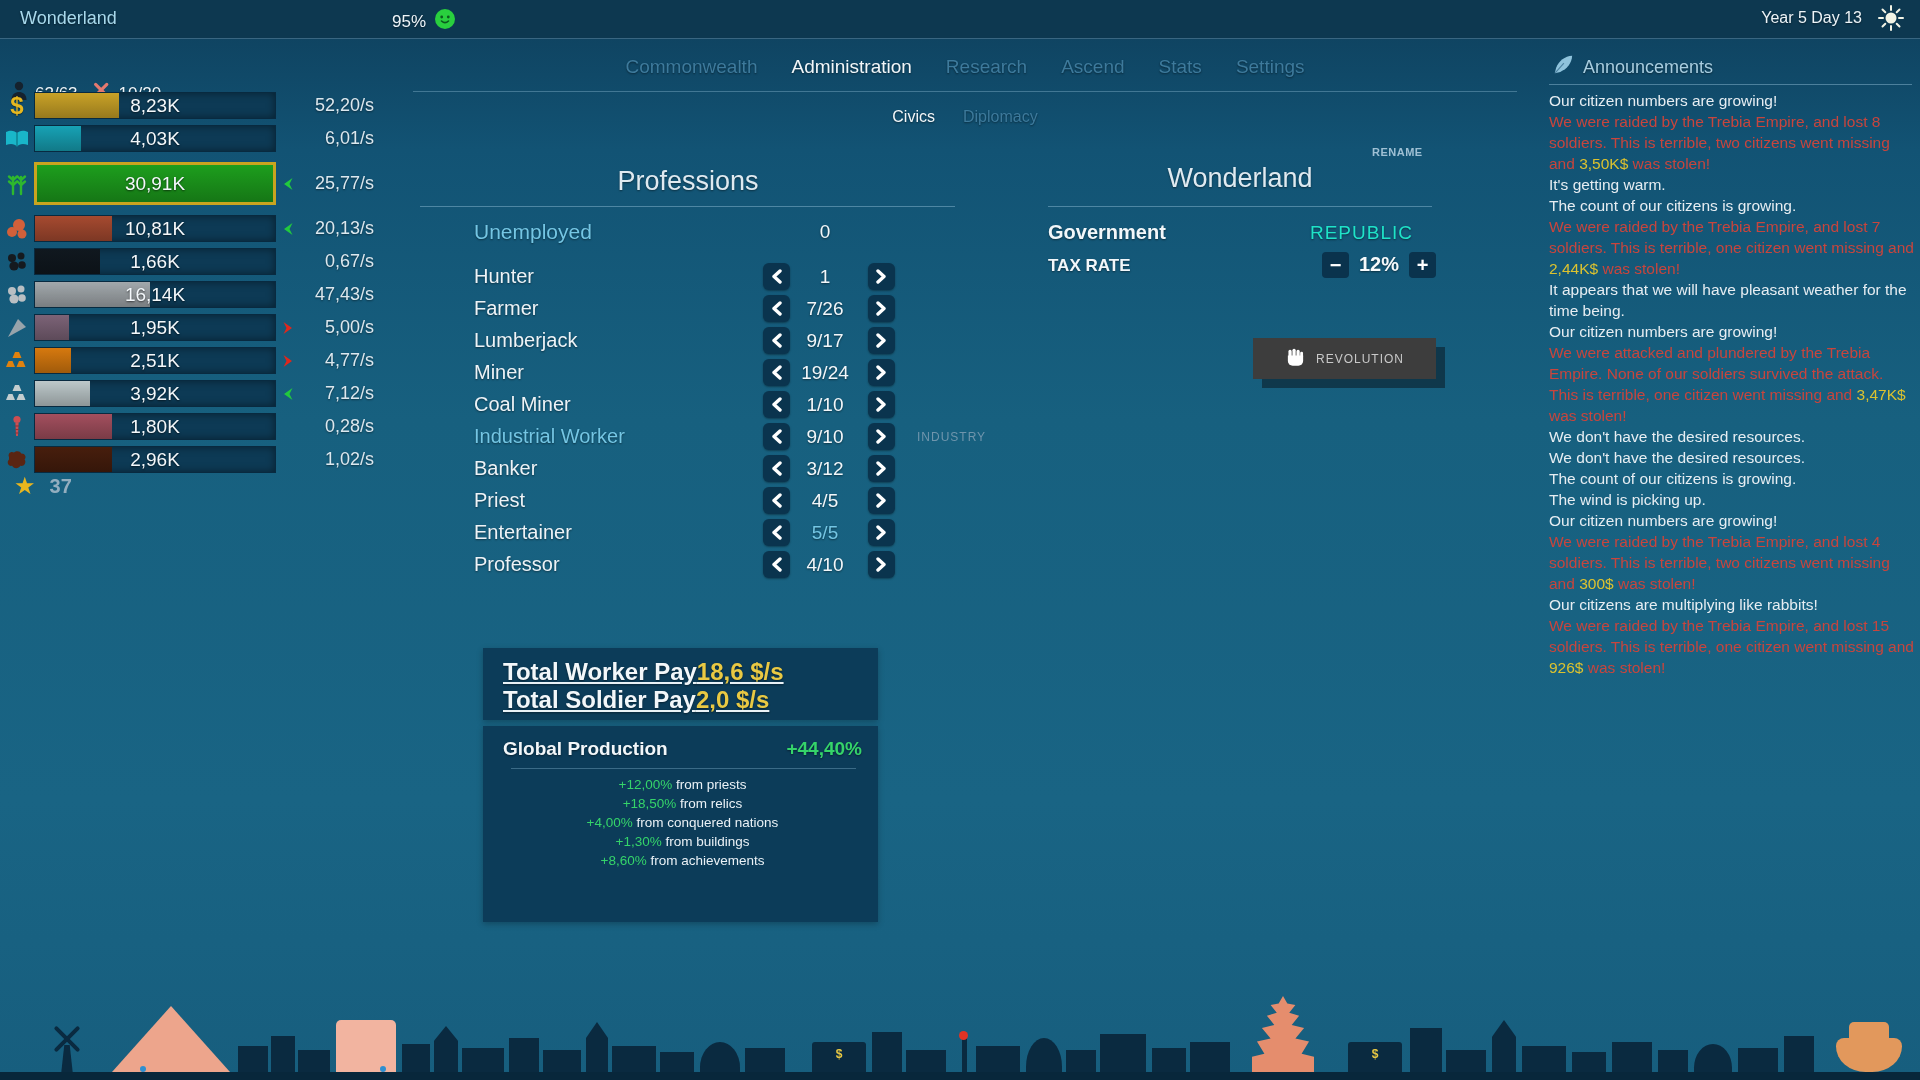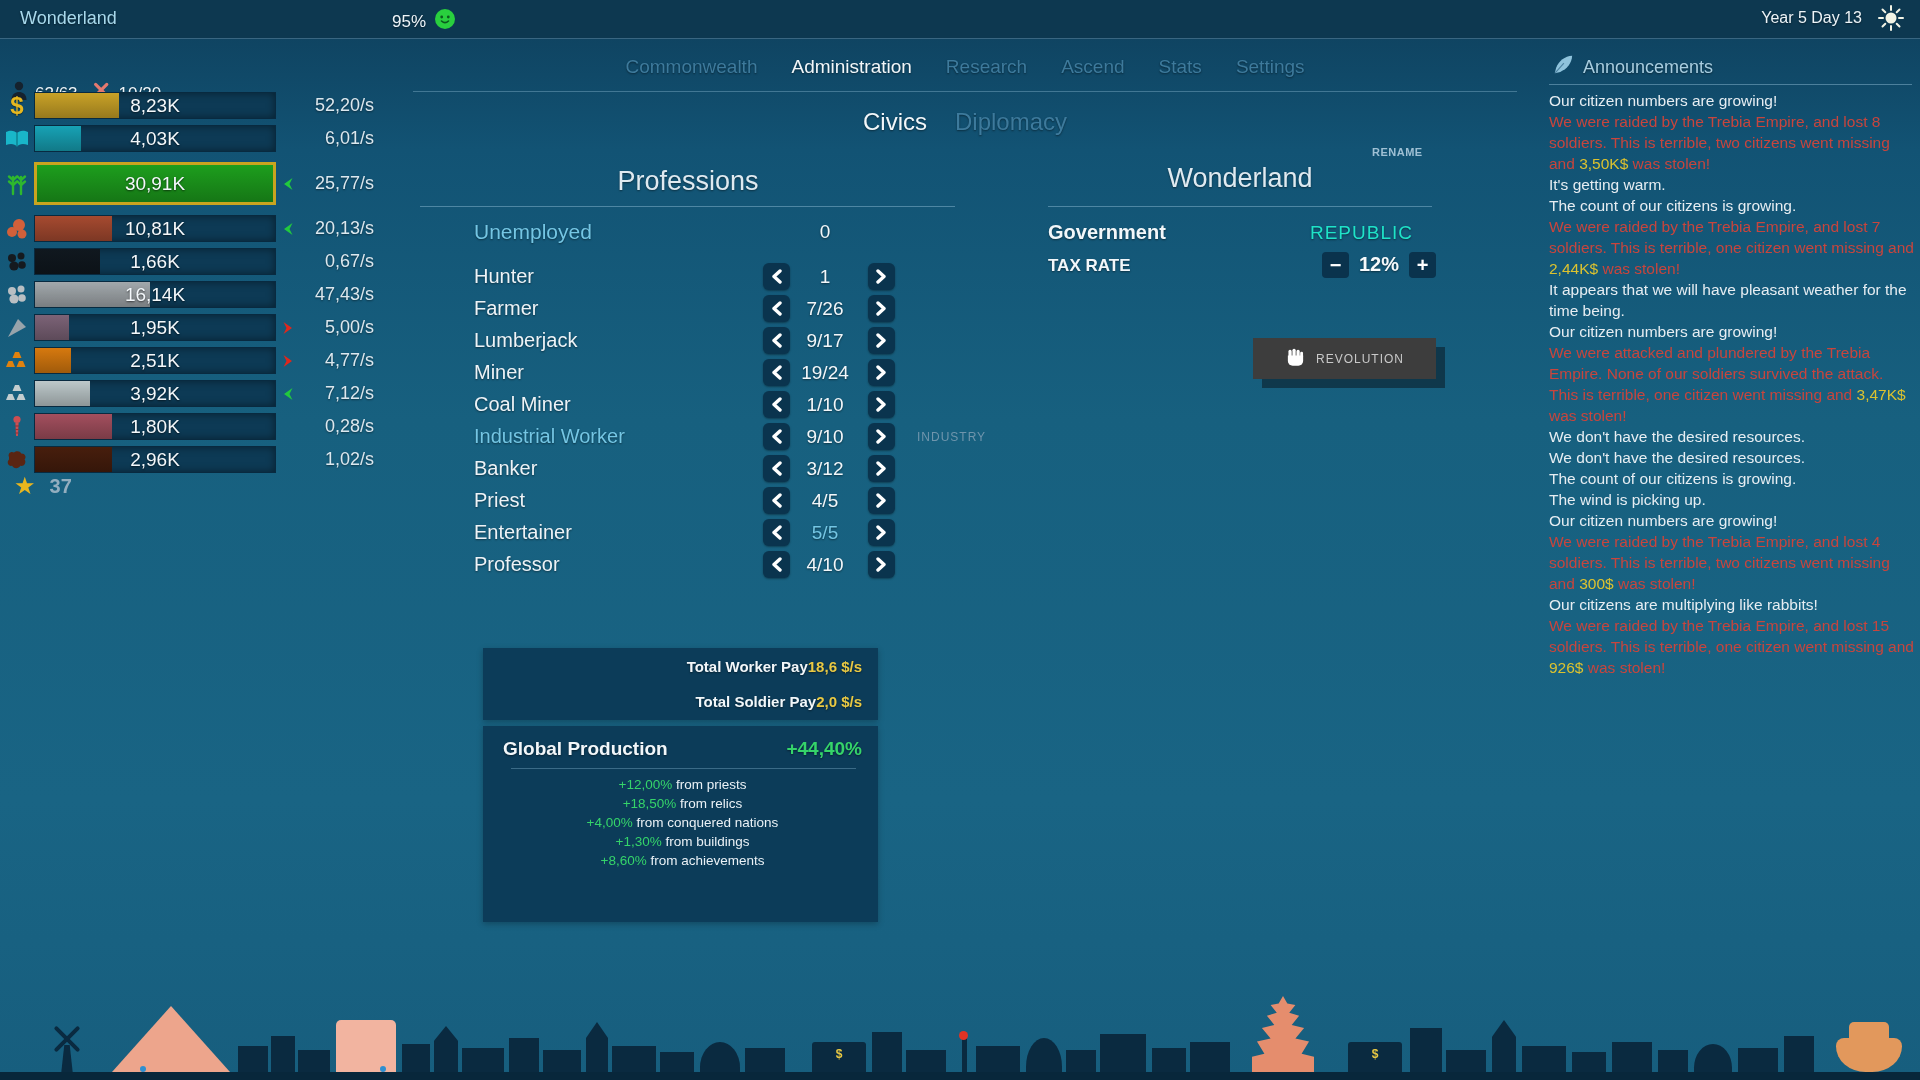--- a/index.html
+++ b/index.html
@@ -17,21 +17,21 @@
   #happiness{position:absolute;left:392px;top:8px;display:flex;align-items:center;gap:8px;font-size:17px;color:#eef5f9;}
   #date{position:absolute;right:58px;top:9px;font-size:16px;color:#edf4f8;}
   #sun{position:absolute;right:16px;top:5px;}
 
   
   #main-tabs{position:absolute;left:413px;top:56px;width:1104px;display:flex;justify-content:center;gap:34px;}
   .tab{font-size:19px;color:#3d7a9c;cursor:pointer;}
   .tab.active{color:#f2f7fa;}
   #tab-divider{position:absolute;left:413px;top:91px;width:1104px;height:1px;background:rgba(140,185,210,.4);}
   #sub-tabs{position:absolute;left:413px;top:108px;width:1104px;display:flex;justify-content:center;gap:28px;}
-  .subtab{font-size:24px;color:#3d7a9c;}
+  .subtab{font-size:16px;color:#3d7a9c;}
   .subtab.active{color:#f2f7fa;}
 
   
   #pop-stats{position:absolute;left:10px;top:52px;display:flex;align-items:center;gap:12px;font-size:17px;color:#eef5f9;margin-top:28px;}
   #pop-stats .grp{display:flex;align-items:center;gap:7px;}
 
   
   #resources{position:absolute;left:0;top:92px;display:flex;flex-direction:column;gap:6px;}
   .res-row{display:flex;align-items:center;height:27px;}
   .res-row.selected{height:43px;margin:4px 0;}
@@ -74,21 +74,21 @@
   #tax-label{left:1048px;top:256px;font-size:17px;font-weight:700;color:#f2f7fa;}
   #tax-minus{left:1322px;top:252px;}
   #tax-value{left:1352px;top:253px;width:54px;text-align:center;font-size:20px;font-weight:600;color:#f6fafc;}
   #tax-plus{left:1409px;top:252px;}
   .sq-btn{position:absolute;width:27px;height:26px;background:#0a334d;border-radius:4px;display:flex;align-items:center;justify-content:center;font-size:20px;font-weight:700;color:#fff;cursor:pointer;}
   #revolution-btn{left:1253px;top:338px;width:183px;height:41px;background:#3d3d3d;display:flex;align-items:center;justify-content:center;gap:10px;color:#c9c9c9;font-size:12px;letter-spacing:1px;box-shadow:9px 9px 0 rgba(7,18,26,.5);cursor:pointer;}
 
   
   .panel{position:absolute;background:#0c3c59;box-shadow:0 2px 6px rgba(0,0,0,.25);box-sizing:border-box;}
   #pay-box{left:483px;top:648px;width:395px;height:72px;padding:10px 16px 10px 20px;display:flex;flex-direction:column;justify-content:space-between;}
-  .pay-row{display:flex;justify-content:flex-end;font-size:15px;}
+  .pay-row{display:flex;justify-content:flex-start;font-size:24px;text-decoration:underline;}
   .pay-label{font-weight:600;color:#f2f7fa;}
   .pay-value{font-weight:700;color:#e9c943;}
   #prod-box{left:483px;top:726px;width:395px;height:196px;padding:12px 16px 10px 20px;}
   #prod-head{display:flex;justify-content:space-between;font-size:19px;}
   #prod-label{font-weight:600;color:#f2f7fa;}
   #prod-value{font-weight:700;color:#35d46a;}
   #prod-div{margin:8px 6px 8px 8px;height:1px;background:rgba(150,195,220,.35);}
   #prod-breakdown{display:flex;flex-direction:column;gap:4px;text-align:center;font-size:13.5px;color:#eaf1f6;}
   #prod-breakdown .pct{color:#35d46a;}
 

